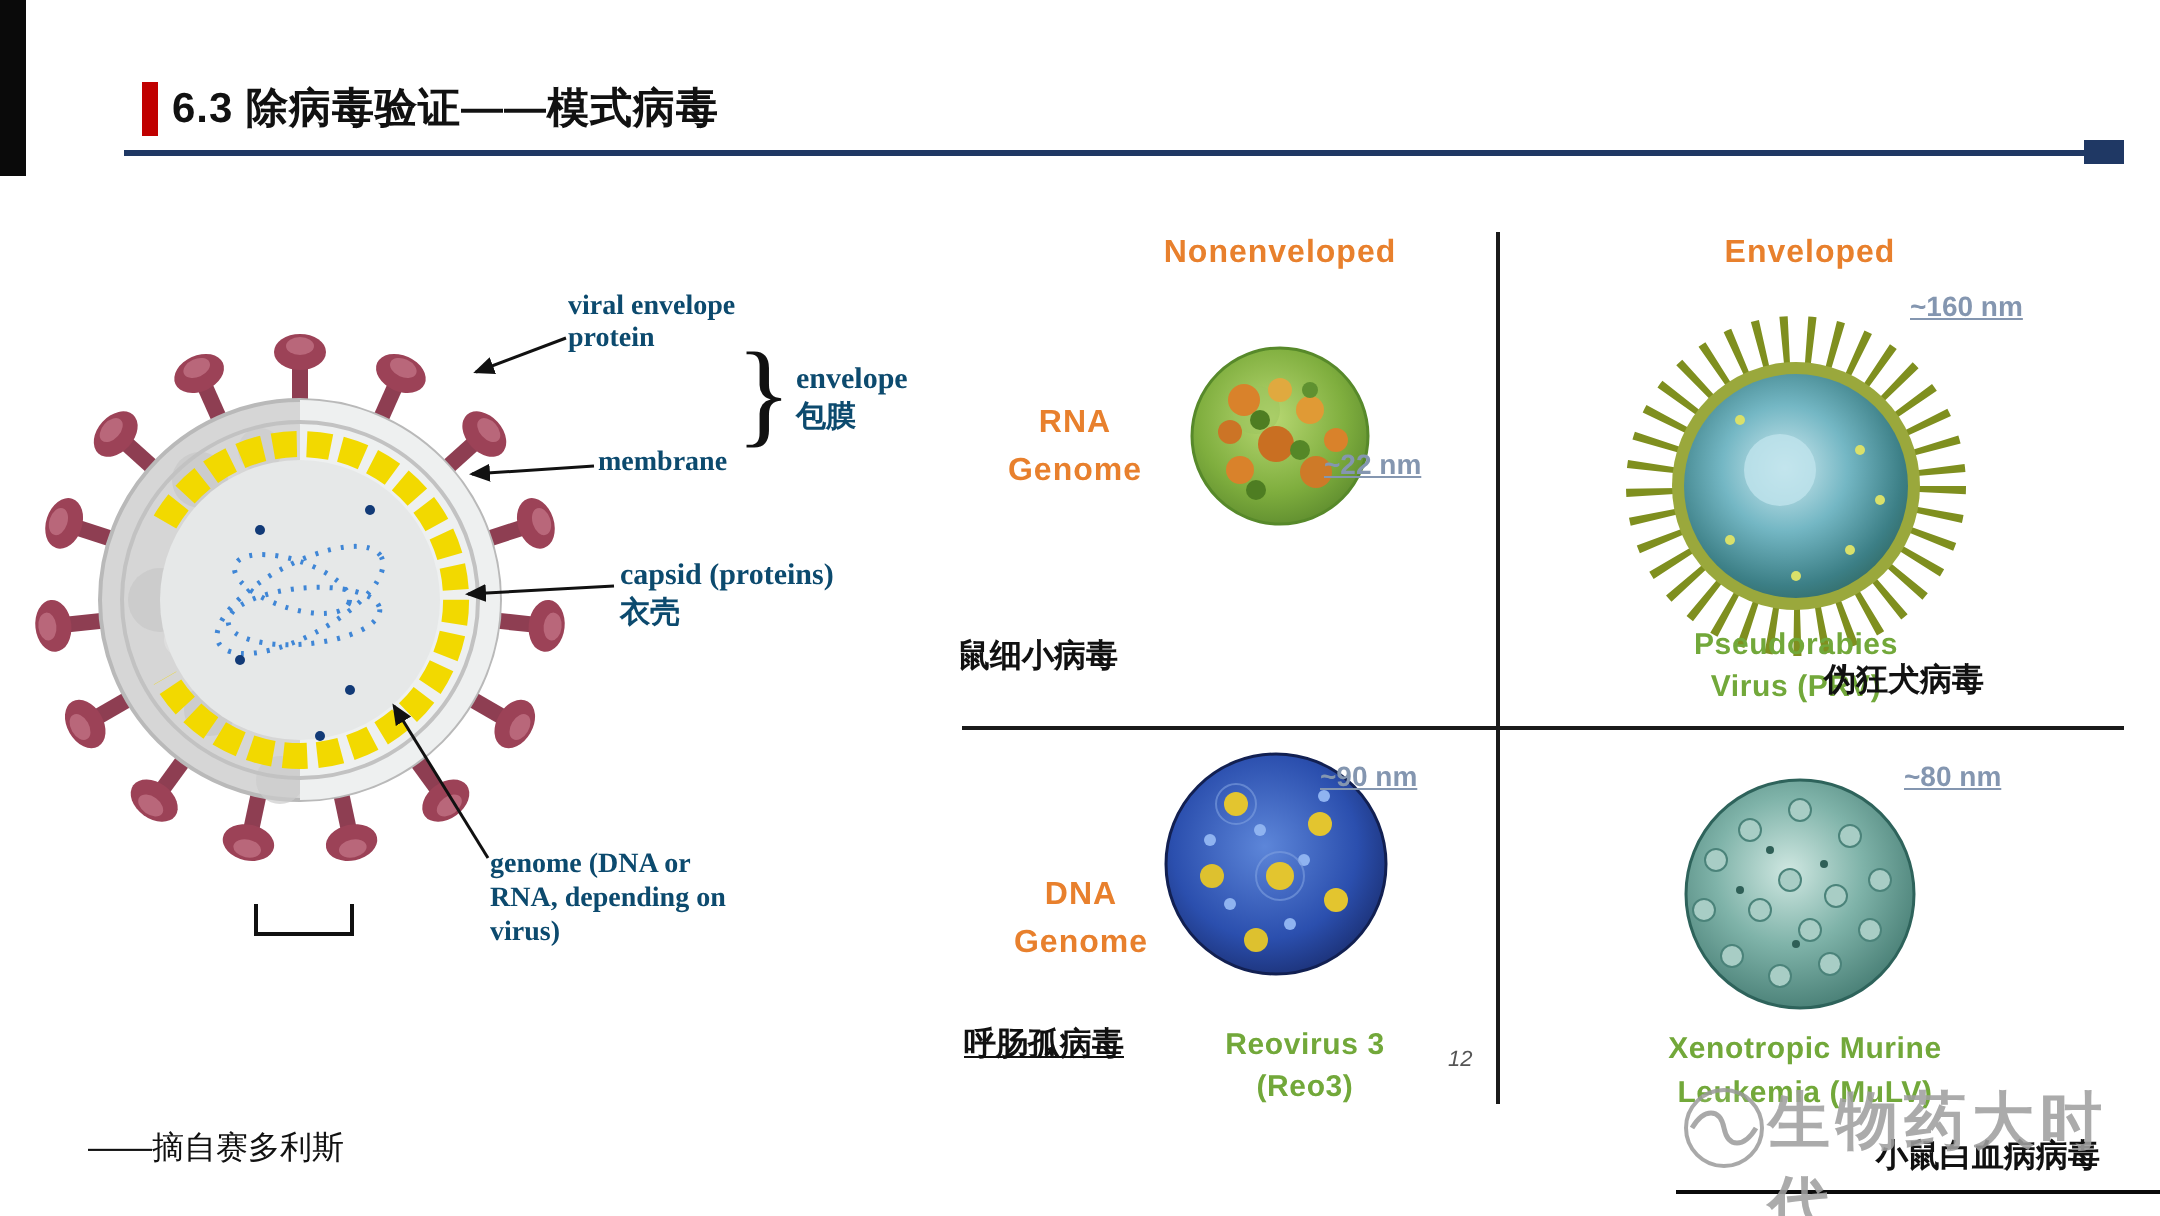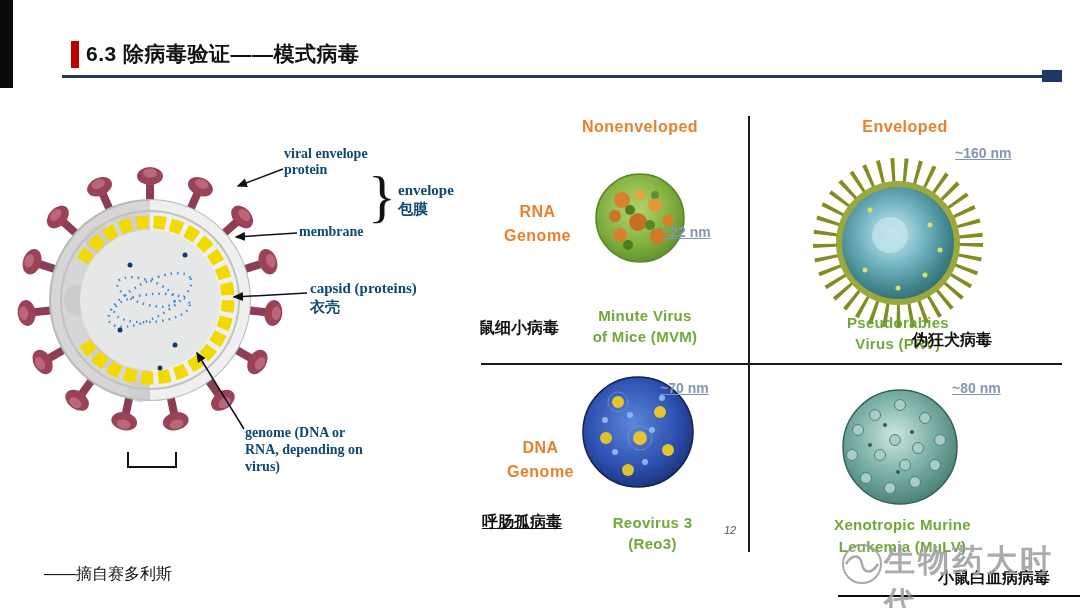--- a/index.html
+++ b/index.html
@@ -204,29 +204,27 @@
 
   <div class="abs txt orange" style="left:570px;top:118px;width:140px;font-size:16px;">Nonenveloped</div>
   <div class="abs txt orange" style="left:850px;top:118px;width:110px;font-size:16px;">Enveloped</div>
   <div class="abs txt orange pre" style="left:495px;top:200px;width:85px;font-size:16px;line-height:24px;">RNA
 Genome</div>
   <div class="abs txt orange pre" style="left:498px;top:436px;width:85px;font-size:16px;line-height:24px;">DNA
 Genome</div>
 
   <div class="abs txt sizelab" style="left:662px;top:180px;margin-top:44px;">~22 nm</div>
   <div class="abs txt cn" style="left:479px;top:318px;">鼠细小病毒</div>
-  <div class="abs txt green pre" style="left:575px;top:305px;width:140px;font-size:15px;line-height:21px;">Minute Virus
-of Mice (MVM)</div>
 
   <div class="abs txt sizelab" style="left:955px;top:145px;">~160 nm</div>
   <div class="abs txt green pre" style="left:820px;top:312px;width:156px;font-size:15px;line-height:21px;">Pseudorabies
 Virus (PRV)</div>
   <div class="abs txt cn" style="left:912px;top:330px;">伪狂犬病毒</div>
 
-  <div class="abs txt sizelab" style="left:660px;top:380px;">~70 nm</div>
+  <div class="abs txt sizelab" style="left:660px;top:380px;">~90 nm</div>
   <div class="abs txt cn" style="left:482px;top:512px;text-decoration:underline;">呼肠孤病毒</div>
   <div class="abs txt green pre" style="left:590px;top:512px;width:125px;font-size:15px;line-height:21px;">Reovirus 3
 (Reo3)</div>
 
   <div class="abs txt sizelab" style="left:952px;top:380px;">~80 nm</div>
   <div class="abs txt green pre" style="left:810px;top:514px;width:185px;font-size:15px;line-height:22px;">Xenotropic Murine
 Leukemia (MuLV)</div>
   <div class="abs txt cn" style="left:938px;top:568px;">小鼠白血病病毒</div>
 
   <div class="abs txt pagenum" style="left:724px;top:524px;font-style:italic;">12</div>

